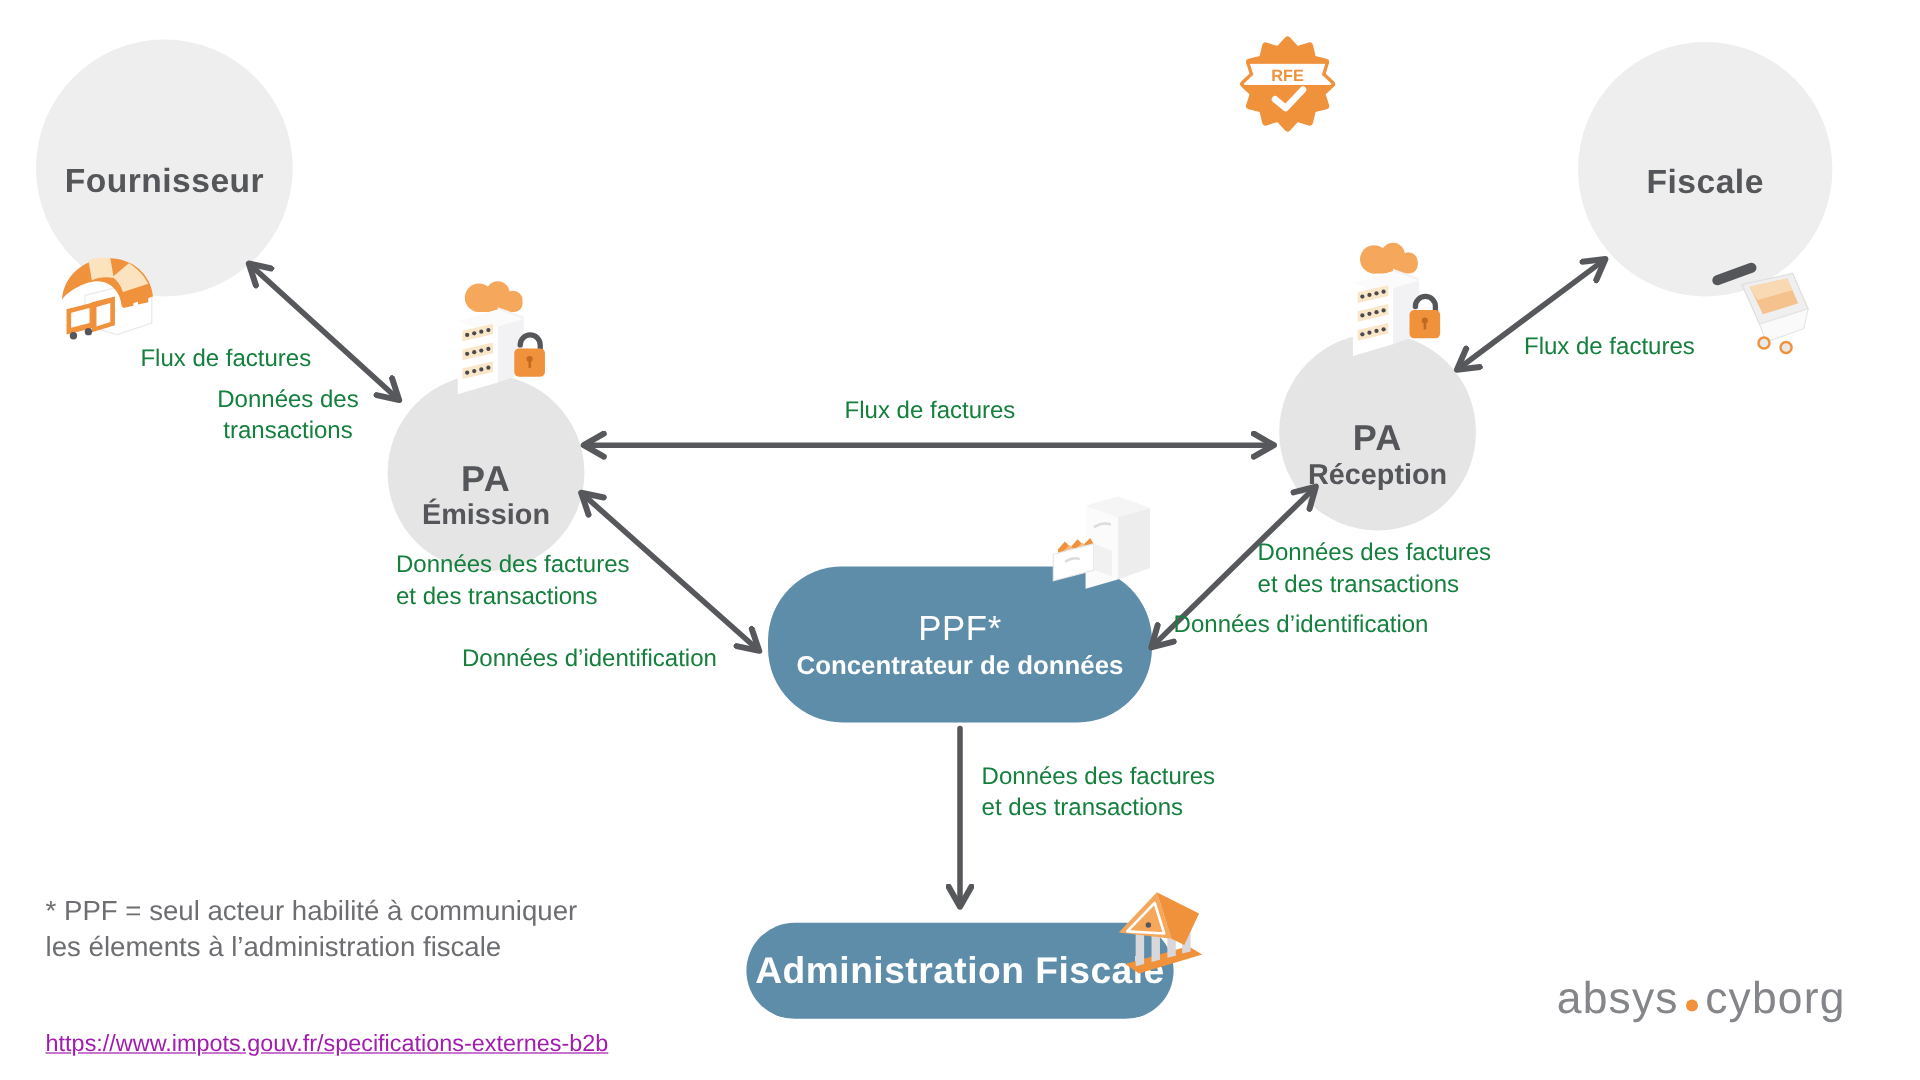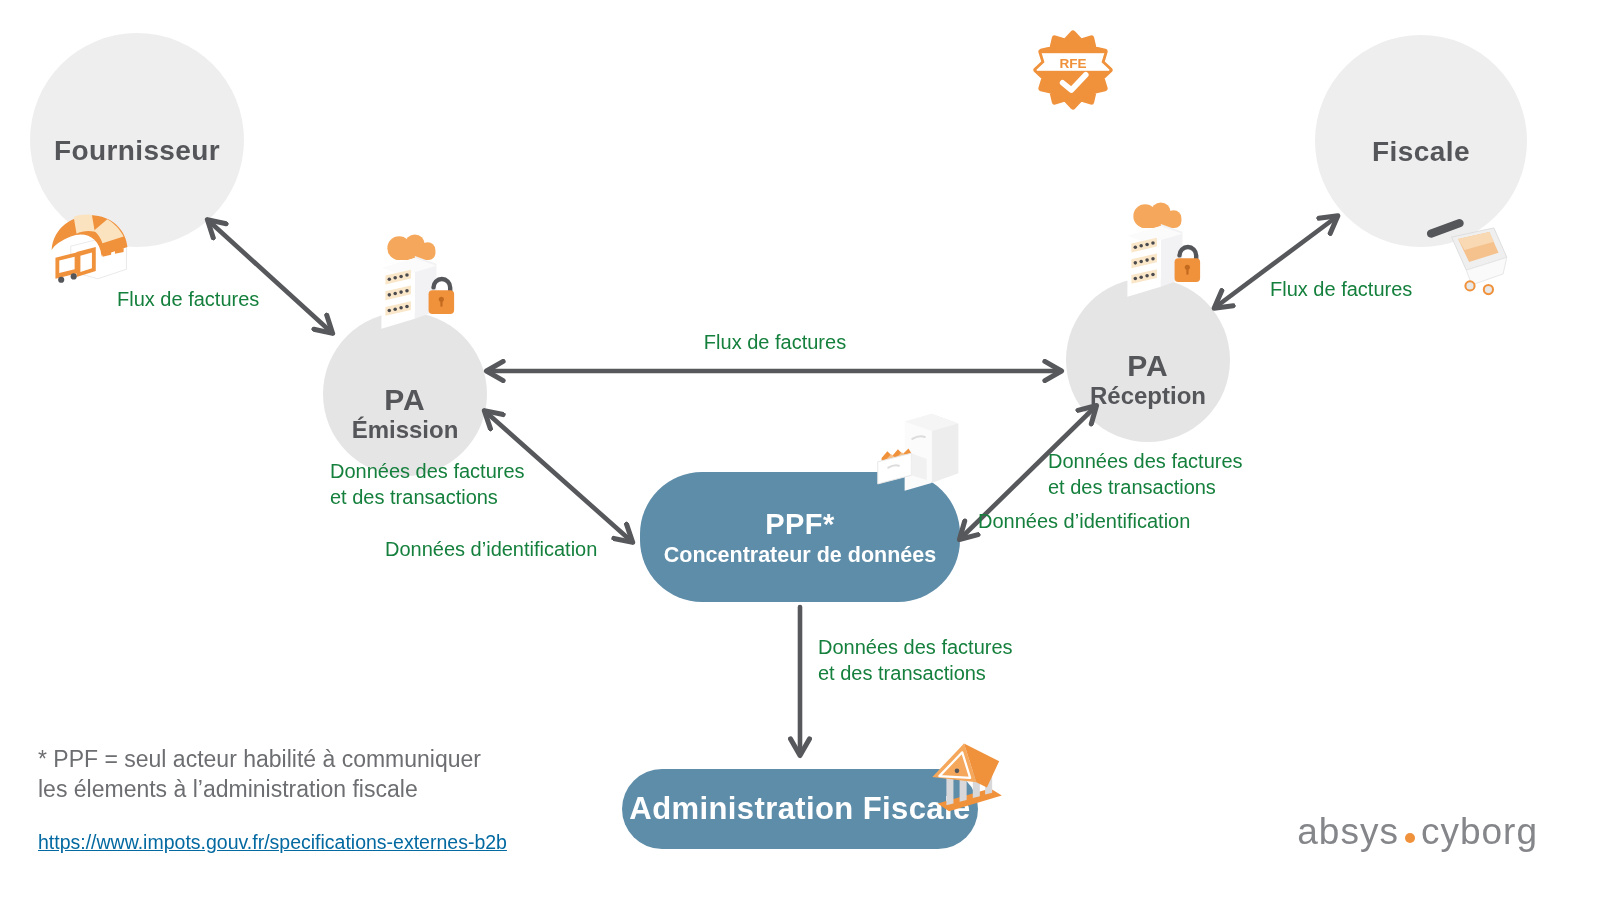--- a/index.html
+++ b/index.html
@@ -26,34 +26,34 @@
   .actor-label { font-size: 28px; font-weight: 700; color: #55565A; letter-spacing: 0.4px; margin-top: 21px; }
   .pa-block { display: flex; flex-direction: column; align-items: center; width: 100%; height: 100%;
               justify-content: center; padding-top: 42px; }
   .pa-acro { font-size: 30px; font-weight: 700; color: #55565A; letter-spacing: 1px; line-height: 30px; }
   .pa-name { font-size: 24px; font-weight: 700; color: #55565A; line-height: 30px; }
 
   
   .bluebox { background: #5E8DA9; color: #ffffff; z-index: 2;
              display: flex; flex-direction: column; align-items: center; justify-content: center; }
   .ppf-box { left: 640px; top: 472px; width: 320px; height: 130px; border-radius: 62px; padding-top: 2px; }
-  .ppf-acro { font-size: 29px; font-weight: 700; line-height: 34px; letter-spacing: 0.5px; }
+  .ppf-acro { font-size: 29px; font-weight: 400; line-height: 34px; letter-spacing: 0.5px; }
   .ppf-line { font-size: 21.5px; font-weight: 700; line-height: 28px; }
   .admin-box { left: 622px; top: 769px; width: 356px; height: 80px; border-radius: 51px; }
   .admin-label { font-size: 31px; font-weight: 700; letter-spacing: 0.4px; }
 
   
   .lbl { color: #15803d; font-size: 20px; line-height: 26px; white-space: pre-line; z-index: 7; }
   .lbl.center { text-align: center; }
 
   
   .footnote-main { left: 38px; top: 744px; font-size: 23px; color: #6D6E71;
                    line-height: 30px; white-space: pre-line; }
   .footnote-detail { left: 38px; top: 806px; font-size: 19.5px; color: #6D6E71; }
-  .footnote-link { left: 38px; top: 831px; font-size: 19.5px; color: #0369a1;
+  .footnote-link { left: 38px; top: 859px; font-size: 19.5px; color: #a21caf;
                    text-decoration: underline; cursor: pointer; }
 
   
   .logo { right: 62px; top: 812px; display: flex; align-items: flex-end; z-index: 3; }
   .logo .word { font-size: 37px; font-weight: 300; color: #85868A; letter-spacing: 1px; line-height: 40px; }
   .logo .dot { width: 10px; height: 10px; border-radius: 50%; background: #F0913B; margin: 0 6px 9px 6px; }
 
   
   #edges { left: 0; top: 0; z-index: 5; pointer-events: none; }
   .icon { z-index: 6; }
@@ -238,20 +238,22 @@
       <line x1="210" y1="222" x2="330" y2="331" marker-start="url(#ah)" marker-end="url(#ah)"></line>
       <line x1="1335" y1="218" x2="1217" y2="306" marker-start="url(#ah)" marker-end="url(#ah)"></line>
       <line x1="490" y1="371" x2="1058" y2="371" marker-start="url(#ah)" marker-end="url(#ah)"></line>
       <line x1="487" y1="413" x2="630" y2="540" marker-start="url(#ah)" marker-end="url(#ah)"></line>
       <line x1="1094" y1="408" x2="962" y2="537" marker-start="url(#ah)" marker-end="url(#ah)"></line>
       <line x1="800" y1="607" x2="800" y2="752" marker-end="url(#ah)"></line>
     </g>
   </svg>
 
   <div class="abs lbl" style="left:117px; top:286px;">Flux de factures</div>
+  <div class="abs lbl center" style="left:155px; top:320px; width:170px;">Données des
+transactions</div>
   <div class="abs lbl center" style="left:650px; top:329px; width:250px;">Flux de factures</div>
   <div class="abs lbl" style="left:1270px; top:276px;">Flux de factures</div>
   <div class="abs lbl" style="left:330px; top:458px;">Données des factures
 et des transactions</div>
   <div class="abs lbl" style="left:385px; top:536px;">Données d’identification</div>
   <div class="abs lbl" style="left:1048px; top:448px;">Données des factures
 et des transactions</div>
   <div class="abs lbl" style="left:978px; top:508px;">Données d’identification</div>
   <div class="abs lbl" style="left:818px; top:634px;">Données des factures
 et des transactions</div>

